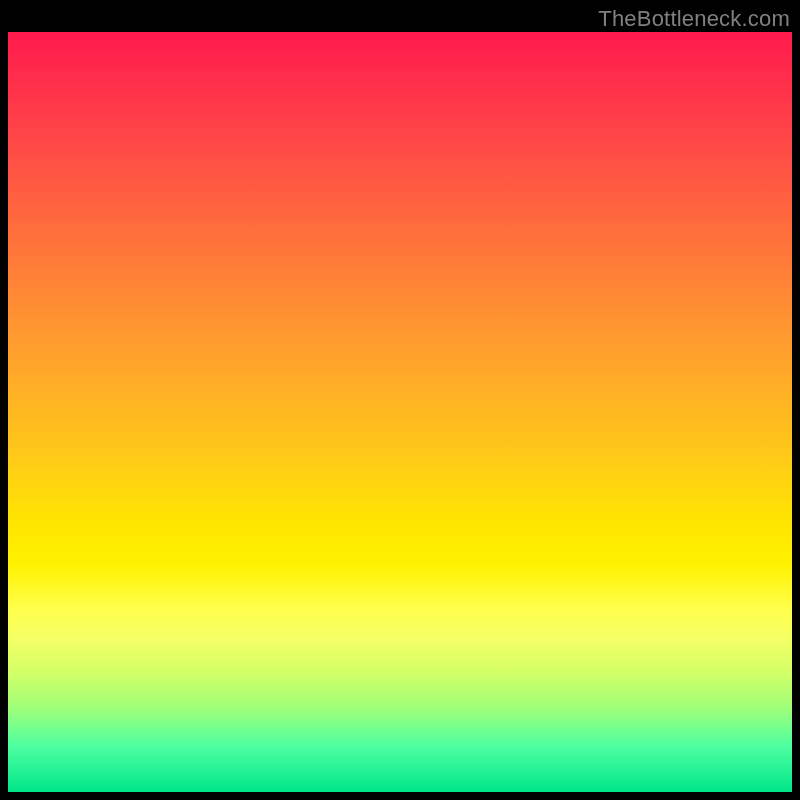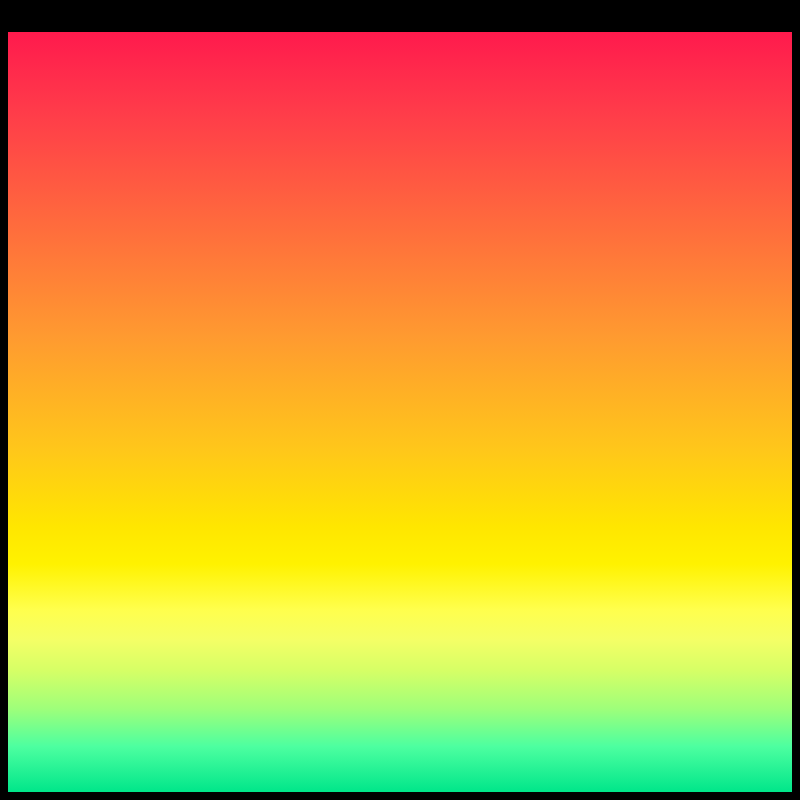--- a/index.html
+++ b/index.html
@@ -54,20 +54,21 @@
     font-size: 22px;
     letter-spacing: 0.2px;
     font-weight: 400;
   }
 </style>
 </head>
 <body>
 
 <div class="frame">
 
+  <div class="watermark">TheBottleneck.com</div>
 
   <div class="plot-outer">
     <div class="plot"></div>
 
     <svg viewBox="0 0 784 760" preserveAspectRatio="none">
       <g>
         <path fill="none" stroke-width="2.2" d="M 39.2 0.0 C 46.3 13.7, 64.3 48.6, 78.4 76.0 C 92.5 103.4, 103.5 124.6, 117.6 152.0 C 131.7 179.4, 142.7 200.6, 156.8 228.0 C 170.9 255.4, 181.9 276.6, 196.0 304.0 C 210.1 331.4, 221.1 352.6, 235.2 380.0 C 249.3 407.4, 260.3 428.6, 274.4 456.0 C 288.5 483.4, 302.3 510.1, 313.6 532.0 C 324.9 553.9, 328.7 561.2, 337.1 577.6 C 345.6 594.0, 352.2 606.8, 360.6 623.2 C 369.1 639.6, 375.7 655.1, 384.2 668.8 C 392.6 682.5, 399.2 689.6, 407.7 699.2 C 416.1 708.8, 422.7 715.2, 431.2 722.0 C 439.7 728.8, 446.3 733.1, 454.7 737.2 C 463.2 741.3, 469.8 742.7, 478.2 744.8 C 486.7 746.9, 493.3 747.9, 501.8 748.6 C 510.2 749.3, 516.8 749.3, 525.3 748.6 C 533.7 747.9, 540.3 748.2, 548.8 744.8 C 557.3 741.4, 563.9 736.4, 572.3 729.6 C 580.8 722.8, 587.4 716.4, 595.8 706.8 C 604.3 697.2, 610.9 688.7, 619.4 676.4 C 627.8 664.1, 634.4 653.4, 642.9 638.4 C 651.3 623.4, 655.1 614.7, 666.4 592.8 C 677.7 570.9, 691.5 544.2, 705.6 516.8 C 719.7 489.4, 730.7 468.2, 744.8 440.8 C 758.9 413.4, 776.9 378.5, 784.0 364.8" stroke="#000000"></path>
       </g>
       <g>
           <circle cx="329.3" cy="570.0" r="8" fill="#e77b72"></circle>

